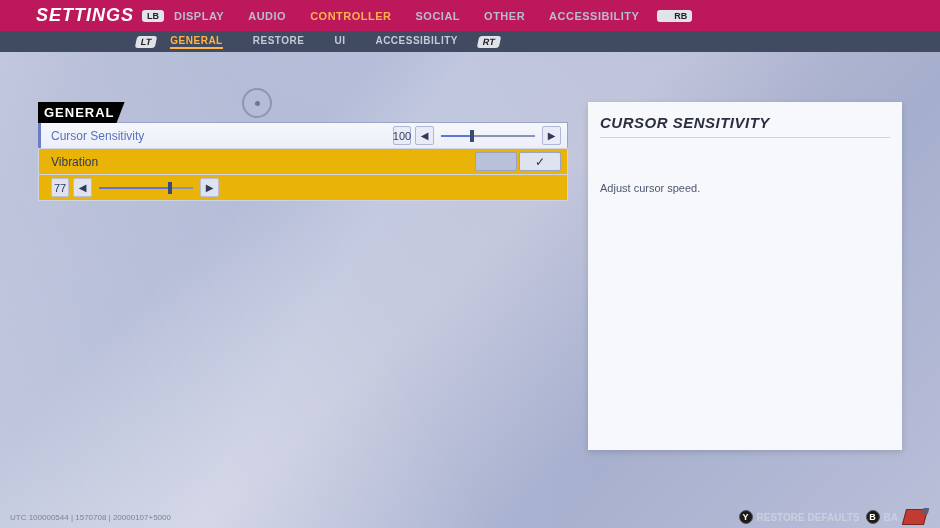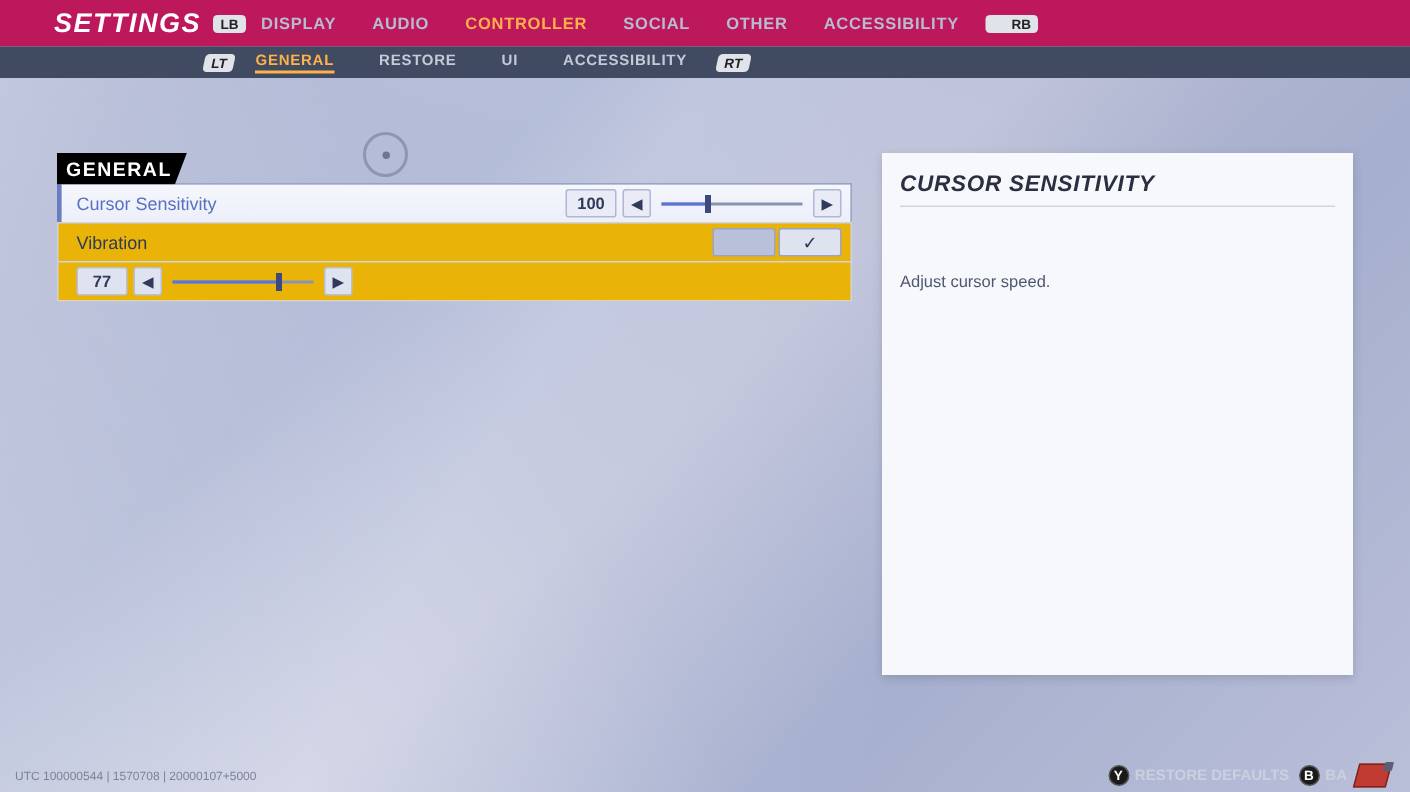--- a/index.html
+++ b/index.html
@@ -82,23 +82,23 @@
   .row.selected {
     background: linear-gradient(#f5f7fc,#eceff9);
     border-color: #9aa4c6;
     border-left: 3px solid #6b7dc0;
     padding-left:10px;
   }
   .row.selected .label { color:#5c6fbf; }
 
   .controls { display:flex; align-items:center; gap:4px; }
   .valuebox {
-    width:34px; height:19px; background:#dfe3ef; border:1px solid #b8c0d8;
+    width:18px; height:19px; background:#dfe3ef; border:1px solid #b8c0d8;
     border-radius:2px; display:flex; align-items:center; justify-content:center;
-    font-size:11px; color:#303a5a;font-weight:bold;
+    font-size:11px; color:#303a5a;
   }
   .arrow {
     width:19px; height:19px; background:#dfe3ef; border:1px solid #b8c0d8;
     border-radius:2px; display:flex; align-items:center; justify-content:center;
     font-size:10px; color:#303a5a; cursor:pointer;
   }
   .row.selected .valuebox, .row.selected .arrow { background:#e9ecf6; border-color:#aeb8d4; }
   .slider-track { position:relative; width:94px; height:2px; background:#8a93b1; margin:0 3px; }
   .slider-fill { position:absolute; height:100%; background:#5c75d9; left:0; }
   .slider-thumb { position:absolute; width:4px; height:12px; background:#3b4a7a; top:-5px; transform:translateX(-50%); }

